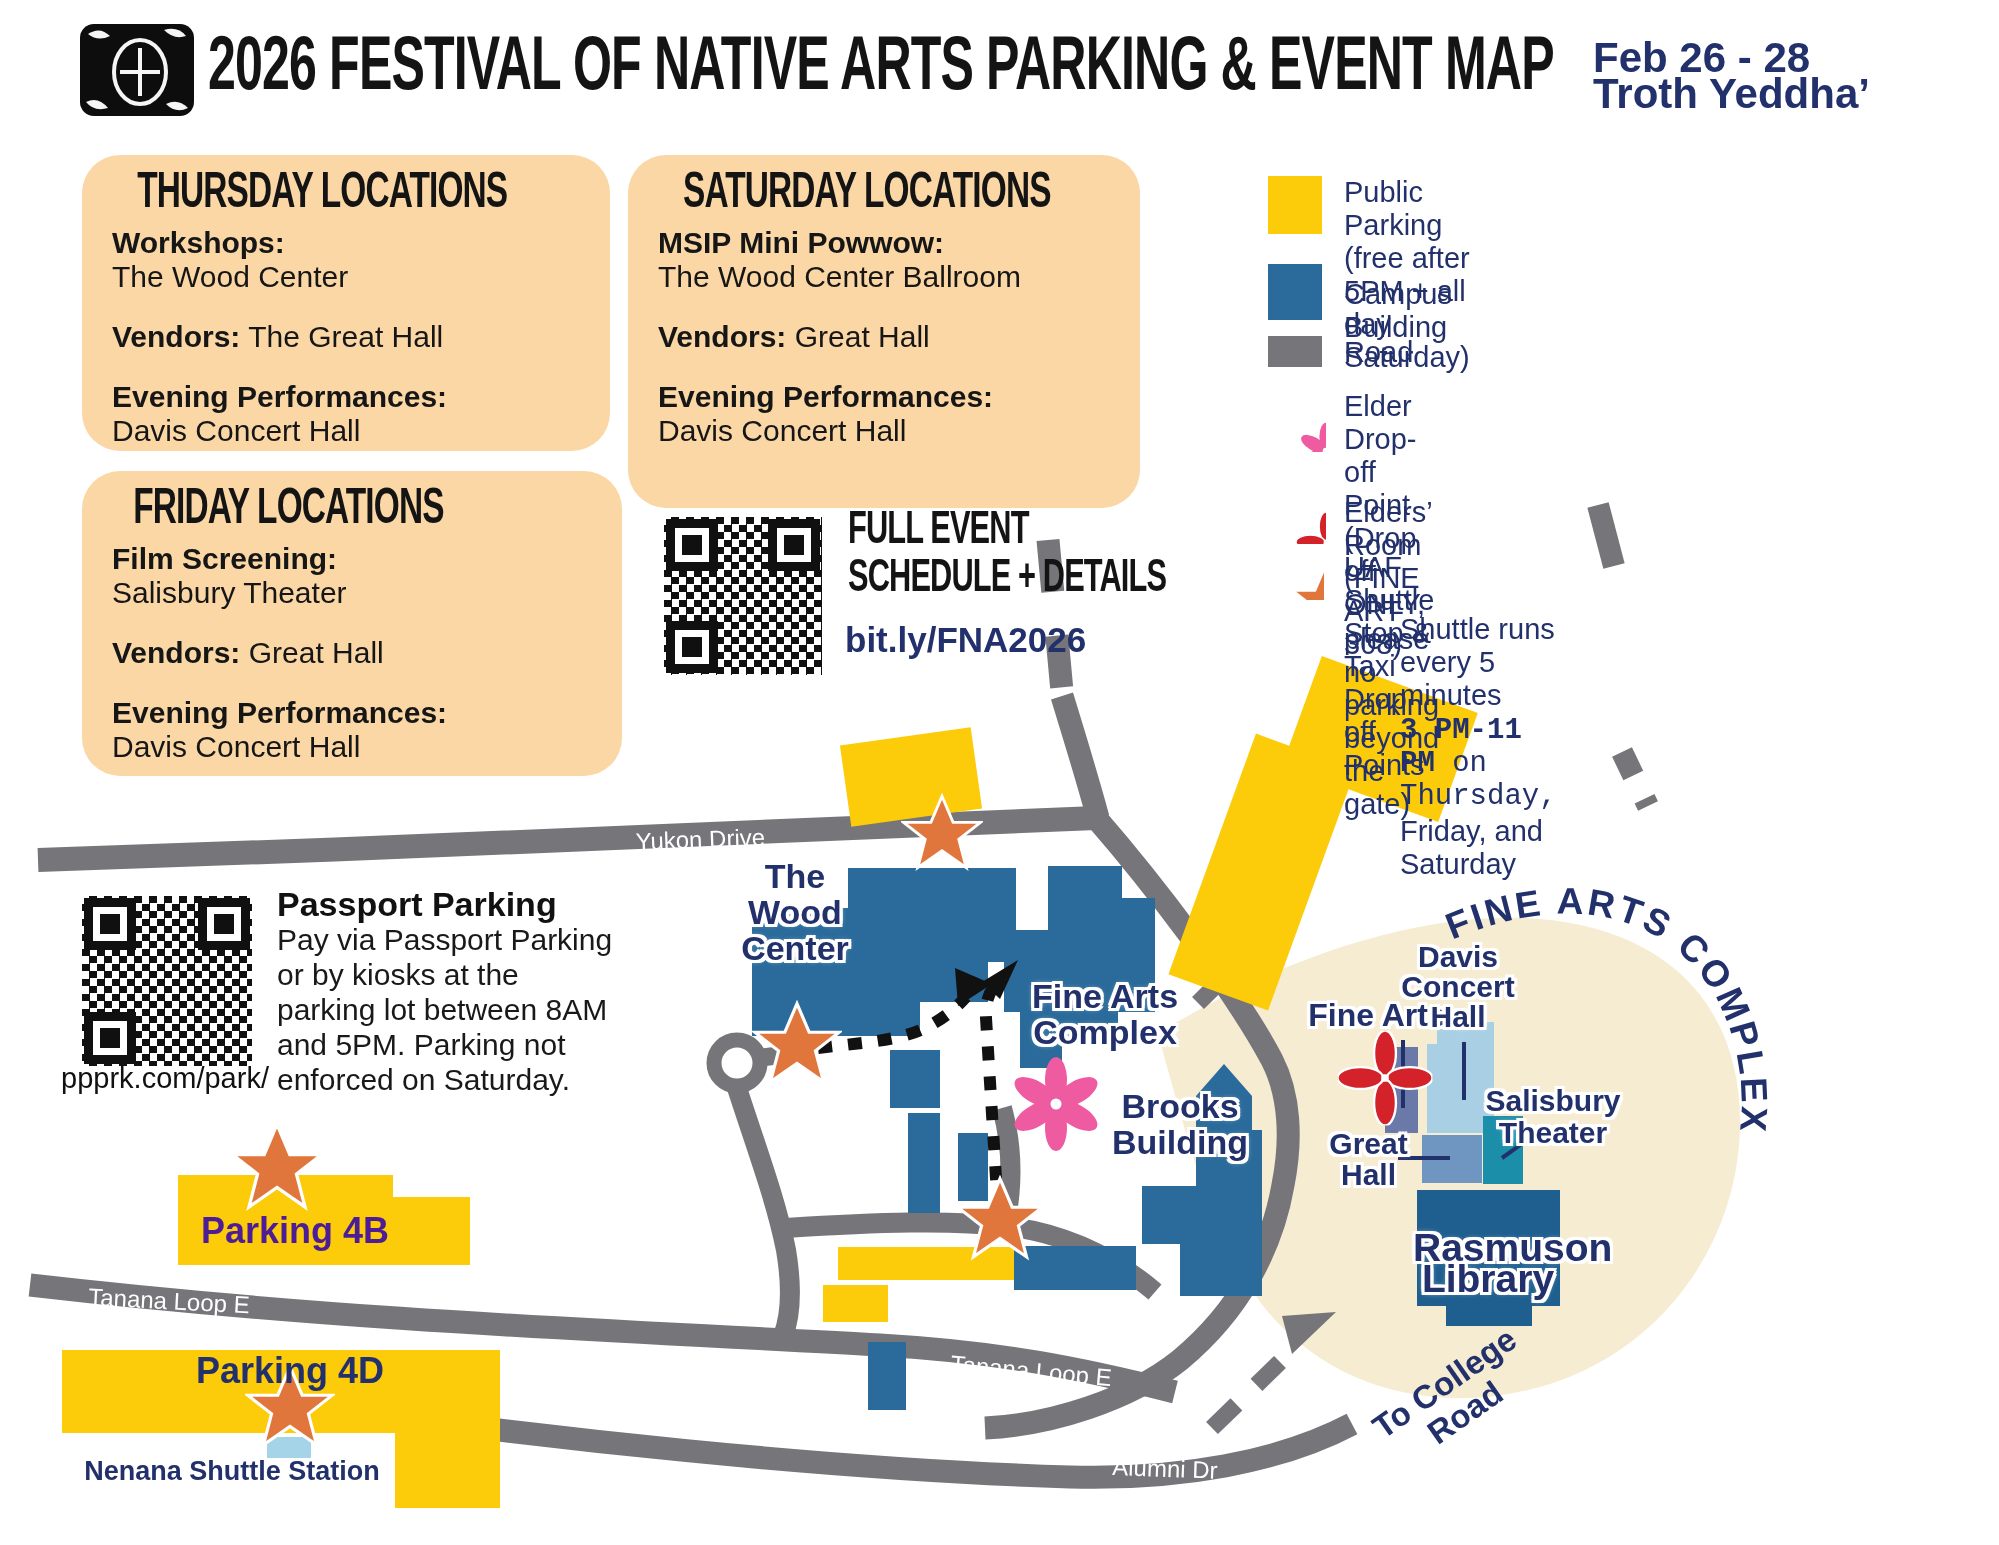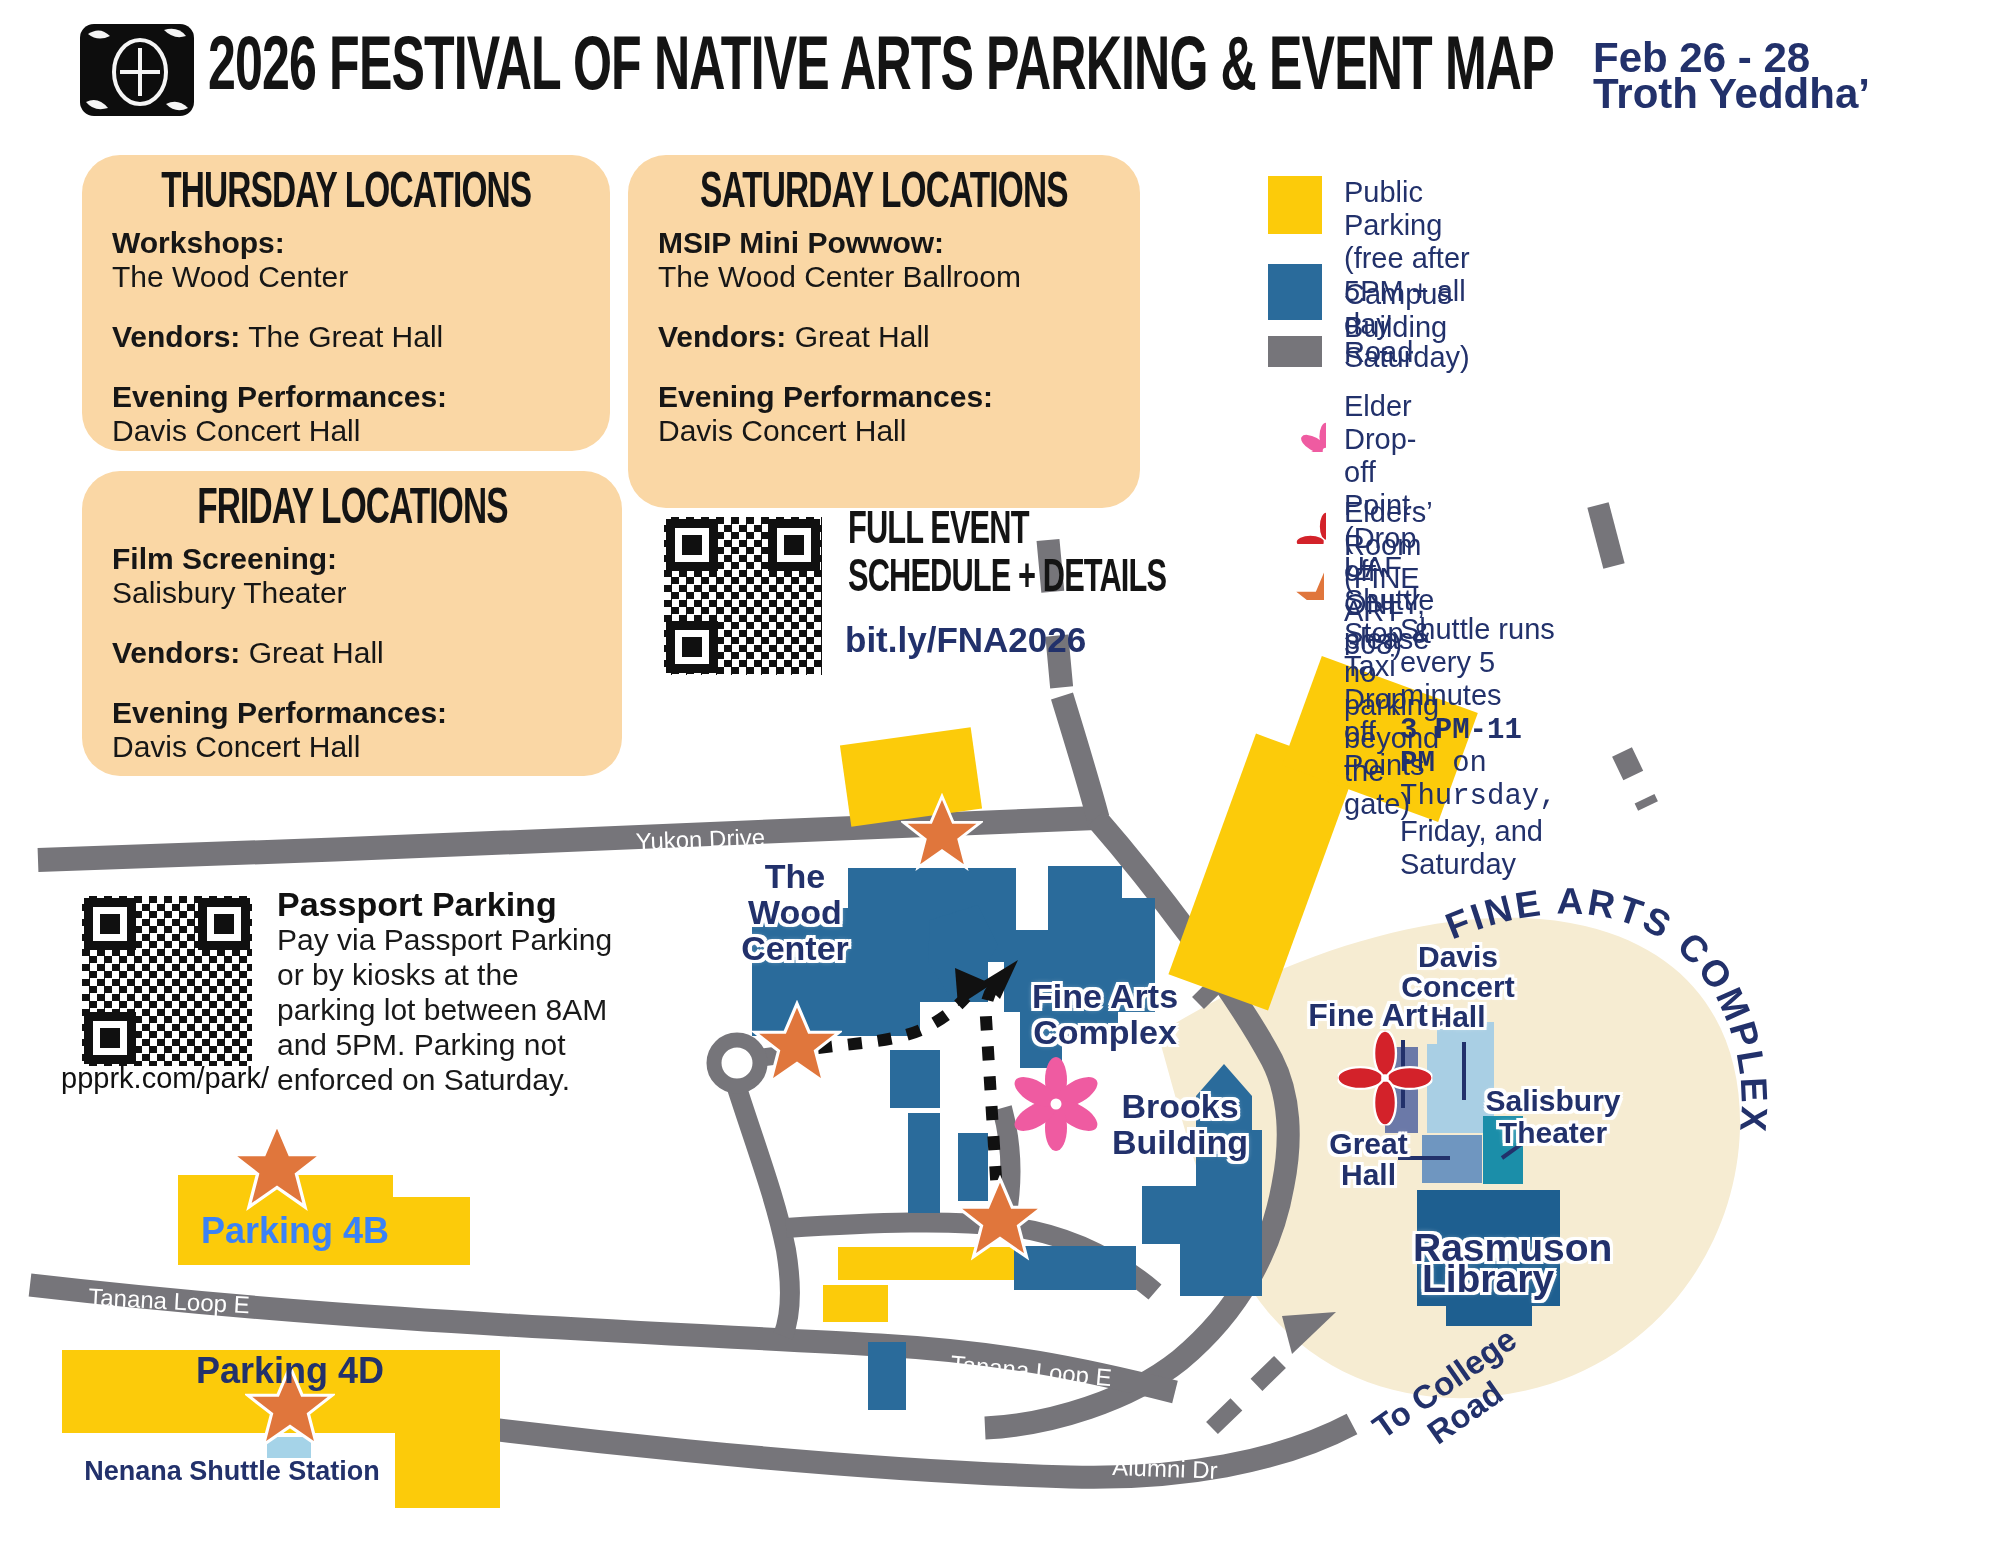--- a/index.html
+++ b/index.html
@@ -6,21 +6,21 @@
   .canvas{position:relative;width:1999px;height:1545px;background:#fff;overflow:hidden;
           font-family:"Liberation Sans",sans-serif;}
   .abs{position:absolute;}
   .navy{color:#22316b;}
   .condensed{display:inline-block;font-weight:800;color:#141414;letter-spacing:-1px;
              transform:scale(0.88,1.32);transform-origin:0 50%;white-space:nowrap;}
   .condensed.ctr{transform-origin:50% 50%;}
   .display-title{font-size:57px;}
   .date-block{font-size:42px;font-weight:700;line-height:36px;}
   .day-box{background:#fad7a5;border-radius:38px;box-sizing:border-box;padding:14px 30px 10px 30px;}
-  .day-box .ttl{text-align:center;margin-bottom:14px;}
+  .day-box .ttl{text-align:left;margin-bottom:14px;}
   .day-box .ttl .condensed{font-size:38px;}
   .day-item{font-size:30px;color:#161616;line-height:34px;margin:0 0 26px 0;}
   .day-item b{font-weight:700;}
   .day-item .stack{display:block;font-weight:400;}
   .qr{position:absolute;background-color:#fff;background-image:conic-gradient(#101010 25%,transparent 0 50%,#101010 0 75%,transparent 0);background-size:15px 15px;border:4px solid #fff;}
   .qr .f{position:absolute;width:34px;height:34px;border:9px solid #101010;background:#fff;}
   .qr .f::after{content:"";position:absolute;left:7px;top:7px;width:20px;height:20px;background:#101010;}
   .qr .f.tl{left:2px;top:2px;} .qr .f.tr{right:2px;top:2px;} .qr .f.bl{left:2px;bottom:2px;}
   .legend-text{font-size:29px;line-height:33px;font-weight:500;}
   .legend-text b{font-weight:800;}
@@ -262,21 +262,21 @@
 
   <div class="abs maplabel" style="left:715px;top:858px;width:160px;font-size:34px;line-height:36px;">The
 Wood
 Center</div>
   <div class="abs maplabel" style="left:1015px;top:978px;width:180px;font-size:34px;line-height:36px;">Fine Arts
 Complex</div>
   <div class="abs maplabel" style="left:1095px;top:1088px;width:170px;font-size:34px;line-height:36px;">Brooks
 Building</div>
   <div class="abs plain-navy" style="left:1365px;top:1362px;width:180px;font-size:33px;line-height:36px;transform:rotate(-35deg);">To College
 Road</div>
-  <div class="abs" style="left:170px;top:1210px;width:250px;font-size:36px;font-weight:800;color:#3b82f6;text-align:center;">Parking 4B</div>
+  <div class="abs" style="left:170px;top:1210px;width:250px;font-size:36px;font-weight:800;color:#4c1d95;text-align:center;">Parking 4B</div>
   <div class="abs" style="left:165px;top:1350px;width:250px;font-size:36px;font-weight:800;color:#22316b;text-align:center;">Parking 4D</div>
   <div class="abs" style="left:72px;top:1456px;width:320px;font-size:27px;font-weight:800;color:#22316b;text-align:center;">Nenana Shuttle Station</div>
 
   <div class="abs maplabel" style="left:1307px;top:997px;width:140px;font-size:32px;">Fine Arts</div>
   <div class="abs maplabel" style="left:1398px;top:942px;width:120px;font-size:30px;line-height:30px;">Davis
 Concert
 Hall</div>
   <div class="abs maplabel" style="left:1483px;top:1085px;width:140px;font-size:30px;line-height:32px;">Salisbury
 Theater</div>
   <div class="abs maplabel" style="left:1326px;top:1128px;width:85px;font-size:30px;line-height:31px;">Great

